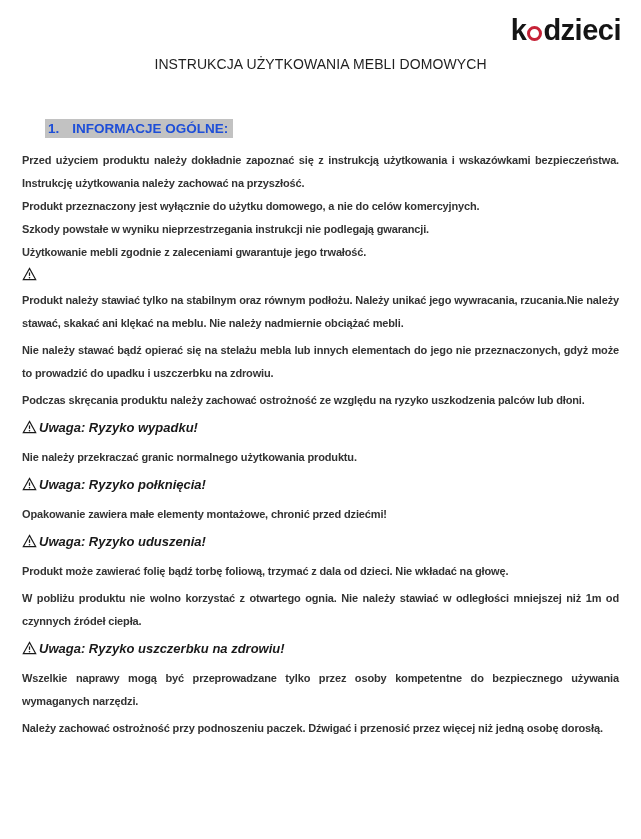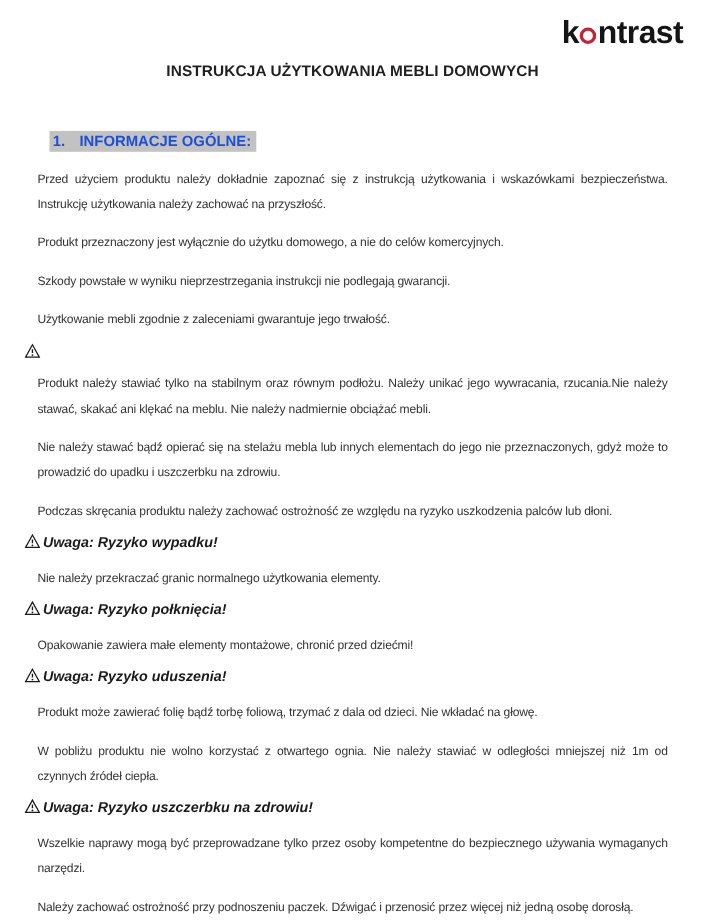--- a/index.html
+++ b/index.html
@@ -13,45 +13,45 @@
     font-size:29px;font-weight:bold;color:#151515;
     letter-spacing:-0.5px;line-height:1;white-space:nowrap;
   }
   .logo .o-ring{
     display:inline-block;width:15px;height:15px;box-sizing:border-box;
     border:3px solid #c62237;border-radius:50%;
     vertical-align:-1px;margin:0 1px;
   }
   .doc{padding:56px 22px 0 22px;font-size:11px;letter-spacing:-0.15px;}
   .title{
-    margin:0;text-align:center;font-size:14px;font-weight:bold;
+    margin:0;text-align:center;font-size:14px;font-weight:normal;
     color:#1f1f1f;line-height:17px;letter-spacing:0.1px;
   }
   .sec-heading{margin:46px 0 10px 23px;line-height:19px;}
   .sec-heading.second{margin-top:6px;}
   .sec-heading .hl{
     background:#c2c2c2;color:#1d4ed8;font-weight:bold;font-size:13.5px;
     padding:2px 5px 2px 3px;letter-spacing:0;
   }
   .sec-heading .num{margin-right:13px;}
-  p.body{margin:12px;line-height:23px;text-align:justify;color:#333;}
+  p.body{margin:0;line-height:23px;text-align:justify;color:#333;font-weight:bold;}
   .s2 p.body{margin-bottom:4px;}
   .warn{
     display:flex;align-items:center;margin:6px 0 8px 0;
     font-size:13px;font-weight:bold;font-style:italic;color:#1a1a1a;
     line-height:20px;letter-spacing:0;
   }
   .warn svg{flex:none;margin:-3px 2px 0 0;display:block;}
 </style>
 </head>
 <body>
 
 <div class="page">
 
-  <div class="logo"><span>k</span><span class="o-ring"></span><span>ntrast</span></div>
+  <div class="logo"><span>k</span><span class="o-ring"></span><span>dzieci</span></div>
 
   <div class="doc">
 
     <h1 class="title">INSTRUKCJA UŻYTKOWANIA MEBLI DOMOWYCH</h1>
 
     <div class="sec-heading">
       <span class="hl"><span class="num">1.</span><span>INFORMACJE OGÓLNE:</span></span>
     </div>
 
     <div class="s1">
@@ -76,21 +76,21 @@
       <p class="body">Podczas skręcania produktu należy zachować ostrożność ze względu na ryzyko uszkodzenia palców lub dłoni.</p>
 
       <div class="warn">
         <svg width="15" height="14" viewBox="0 0 24 22">
             <path d="M12 2 L22 20 L2 20 Z" fill="none" stroke="#1a1a1a" stroke-width="1.8"></path>
             <line x1="12" y1="8.5" x2="12" y2="14" stroke="#1a1a1a" stroke-width="2"></line>
             <circle cx="12" cy="17" r="1.3" fill="#1a1a1a"></circle>
           </svg>
         <span>Uwaga: Ryzyko wypadku!</span>
       </div>
-      <p class="body">Nie należy przekraczać granic normalnego użytkowania elementy.</p>
+      <p class="body">Nie należy przekraczać granic normalnego użytkowania produktu.</p>
 
       <div class="warn">
         <svg width="15" height="14" viewBox="0 0 24 22">
             <path d="M12 2 L22 20 L2 20 Z" fill="none" stroke="#1a1a1a" stroke-width="1.8"></path>
             <line x1="12" y1="8.5" x2="12" y2="14" stroke="#1a1a1a" stroke-width="2"></line>
             <circle cx="12" cy="17" r="1.3" fill="#1a1a1a"></circle>
           </svg>
         <span>Uwaga: Ryzyko połknięcia!</span>
       </div>
       <p class="body">Opakowanie zawiera małe elementy montażowe, chronić przed dziećmi!</p>

